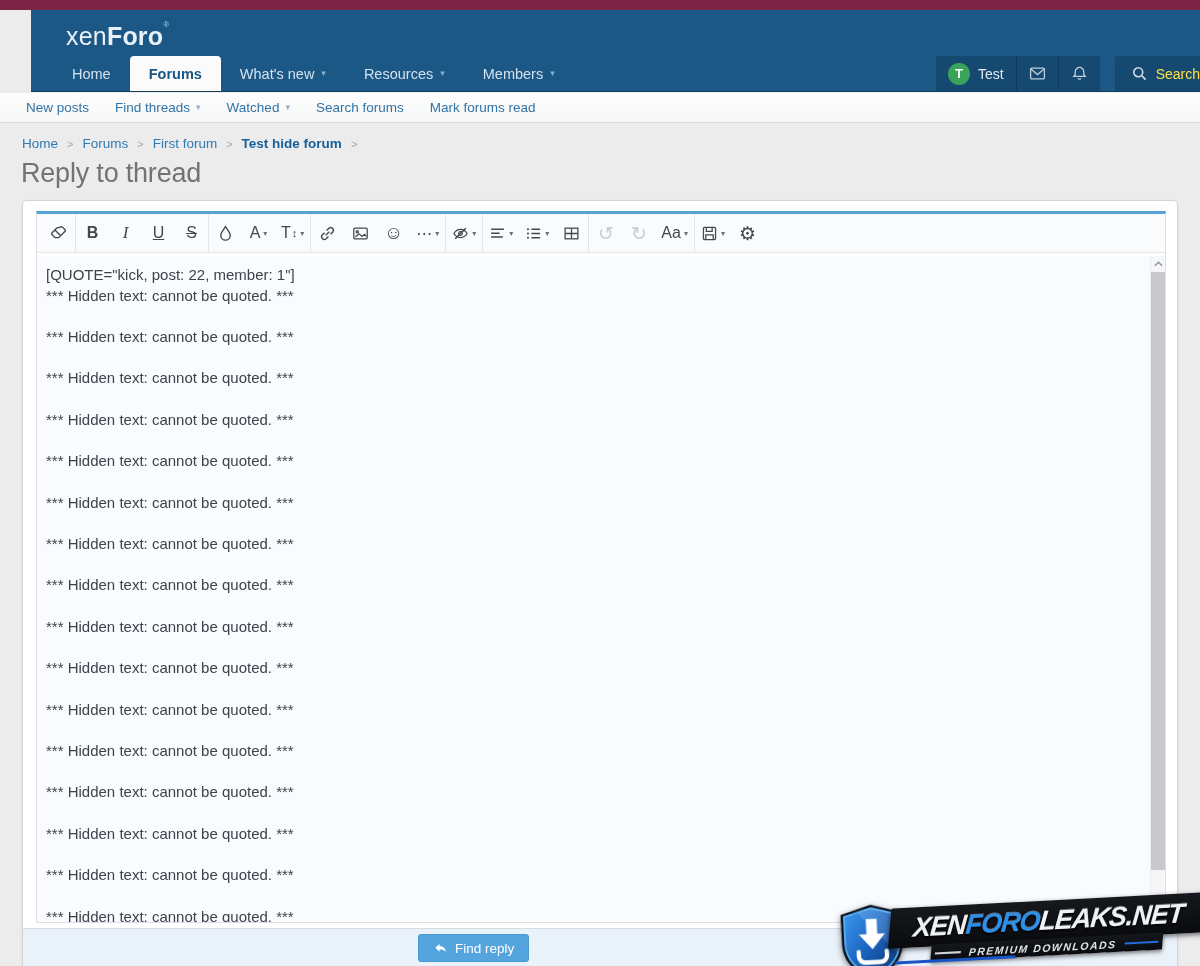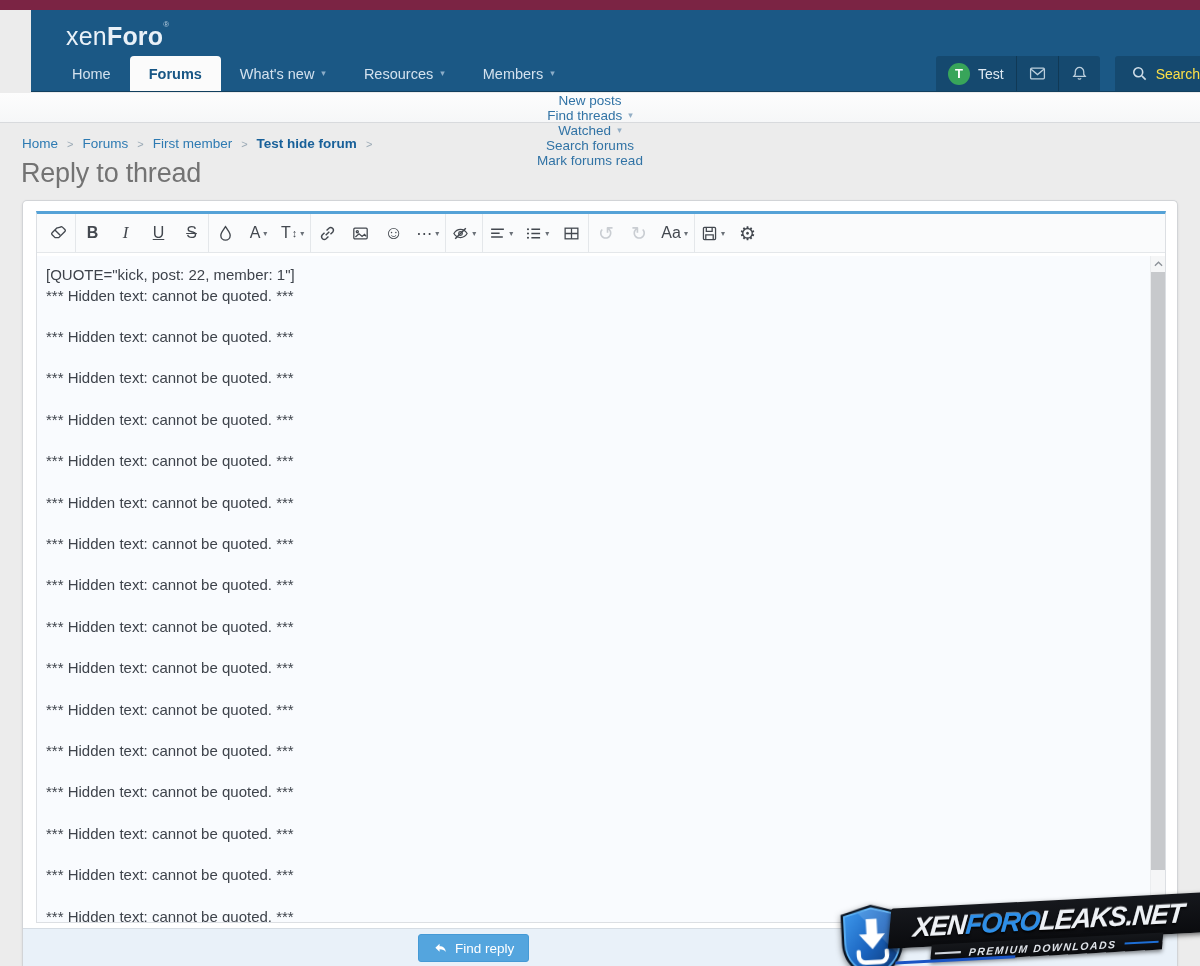--- a/index.html
+++ b/index.html
@@ -28,21 +28,21 @@
   .user-block { display:flex; align-items:stretch; background:#15496f; border-radius:3px 3px 0 0; margin-right:15px; }
   .user-cell { display:flex; align-items:center; padding:0 12px; color:#dfe9f2; font-size:14px; cursor:pointer; }
   .user-cell + .user-cell { border-left:1px solid rgba(0,0,0,.22); }
   .avatar { width:22px; height:22px; border-radius:50%; background:#38a55a; color:#fff; font-size:13px; font-weight:700; display:flex; align-items:center; justify-content:center; margin-right:8px; }
   .hdr-icon { width:17px; height:17px; color:#bccfdd; }
   .hdr-icon svg { width:100%; height:100%; display:block; }
   .search-block { display:flex; align-items:center; background:#15496f; border-radius:3px 3px 0 0; padding:0 16px; color:#fde047; font-size:14px; cursor:pointer; }
   .search-block .hdr-icon { margin-right:8px; color:#cfdde8; }
 
   
-  .subnav { position:absolute; top:93px; left:0; width:1200px; height:30px; background:linear-gradient(#fdfdfd,#f6f7f8); border-bottom:1px solid #d8dadd; display:flex; align-items:center; padding-left:6px;flex-direction:column; }
+  .subnav { position:absolute; top:93px; left:0; width:1200px; height:30px; background:linear-gradient(#fdfdfd,#f6f7f8); border-bottom:1px solid #d8dadd; display:flex; align-items:center; padding-left:26px; }
   .subnav-item { display:flex; align-items:center; color:#3173a5; font-size:13.5px; margin-right:26px; cursor:pointer; white-space:nowrap; }
   .subnav-item .caret { color:#93aec5; margin-left:6px; }
 
   
   .breadcrumb { position:absolute; top:136px; left:22px; display:flex; align-items:center; font-size:13.5px; }
   .crumb { color:#2d7ab2; cursor:pointer; }
   .crumb.current { color:#186099; font-weight:700; }
   .crumb-sep { color:#9aa9b5; font-size:11px; padding:0 9px; }
   .page-title { position:absolute; top:158px; left:21px; font-size:27px; font-weight:400; color:#737373; letter-spacing:-.2px; }
 
@@ -171,21 +171,21 @@
     <div class="subnav-item">
       <span>Mark forums read</span>
     </div>
   </div>
 
 <div class="breadcrumb">
     <div class="crumb">Home</div>
     <div class="crumb-sep">&gt;</div>
     <div class="crumb">Forums</div>
     <div class="crumb-sep">&gt;</div>
-    <div class="crumb">First member</div>
+    <div class="crumb">First forum</div>
     <div class="crumb-sep">&gt;</div>
     <div class="crumb current">Test hide forum</div>
     <div class="crumb-sep">&gt;</div>
   </div>
 
 <h1 class="page-title">Reply to thread</h1>
 
 <div class="form-block">
   <div class="editor">
     <div class="toolbar">

